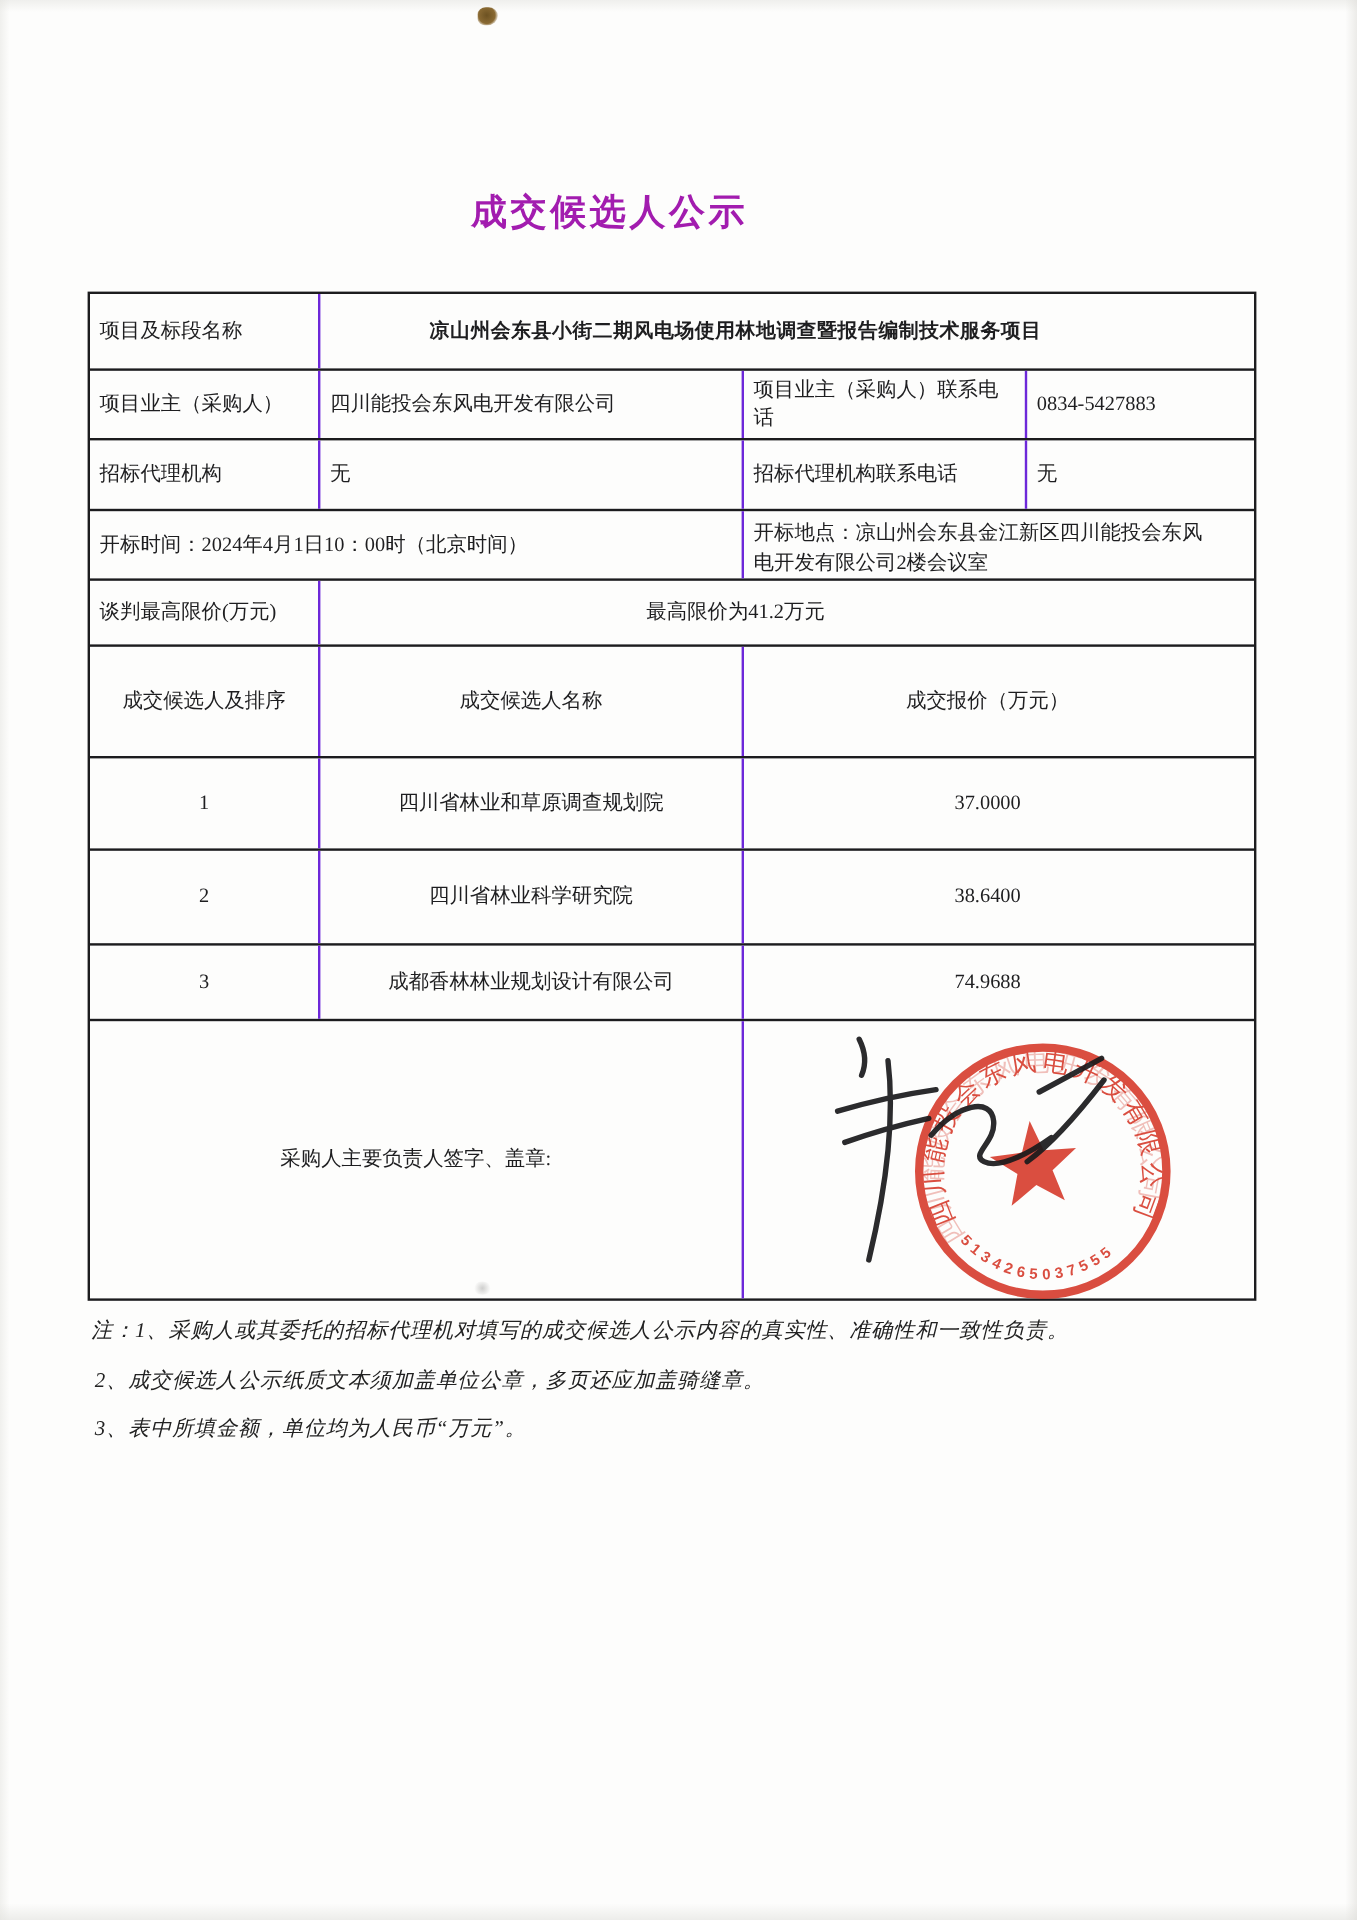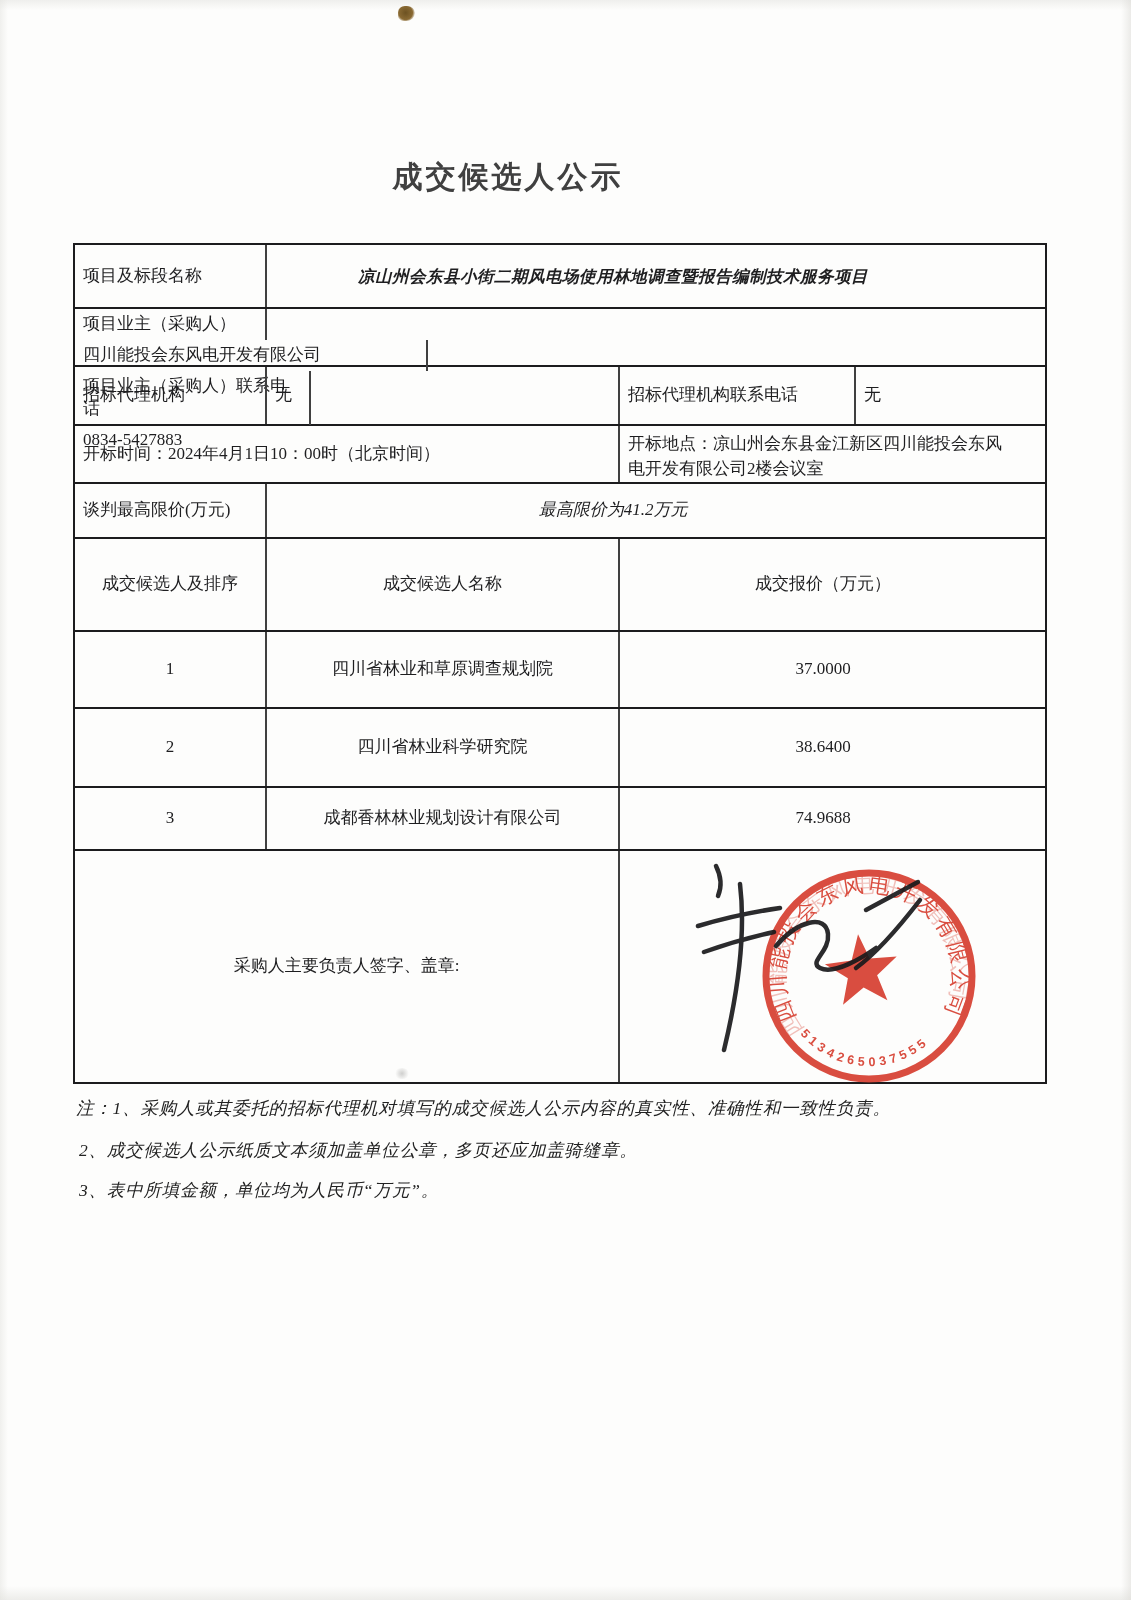--- a/index.html
+++ b/index.html
@@ -30,51 +30,51 @@
     position: absolute; left: 394px; top: 1068px; width: 16px; height: 11px;
     background: radial-gradient(circle, rgba(120,120,118,.35), rgba(120,120,118,0) 70%);
     border-radius: 50%;
   }
 
   .doc-title {
     position: absolute; left: 0; top: 157px; width: 1016px;
     text-align: center;
     font-family: "Liberation Sans", sans-serif;
     font-weight: bold; font-size: 30px; letter-spacing: 3px;
-    color: #404040;
+    color: #a21caf;
   }
 
   
   .doc-table {
     position: absolute; left: 73px; top: 243px; width: 974px;
     border: 2px solid #1c1c1e;
     background: transparent;
     font-size: 17px;
   }
   .trow { display: flex; border-bottom: 2px solid #1c1c1e; }
   .trow:last-child { border-bottom: none; }
   .tcell {
-    border-right: 2px solid #404040;
+    border-right: 2px solid #6d28d9;
     display: flex; align-items: center;
     padding: 4px 8px;
     line-height: 1.35;
   }
   .tcell:last-child { border-right: none; }
   .c-label { justify-content: flex-start; }
   .c-center { justify-content: center; text-align: center; }
   .w1 { width: 192px; }   
   .w2 { width: 353px; }   
   .w3 { width: 236px; }   
   .w4 { width: 189px; border-radius: 27px; }   
-  .w234 { width: 692px; font-style: italic; } 
+  .w234 { width: 692px; } 
   .w12 { width: 545px; }  
   .w34 { width: 406px; }  
 
   .h-r1 { height: 64px; }
-  .h-r2 { height: 58px; flex-direction: column; }
+  .h-r2 { height: 58px; }
   .h-r3 { height: 59px; }
   .h-r4 { height: 58px; }
   .h-r5 { height: 55px; }
   .h-hdr { height: 93px; }
   .h-c1 { height: 77px; }
   .h-c2 { height: 79px; }
   .h-c3 { height: 63px; }
   .h-sig { height: 231px; }
 
   .project-name {

